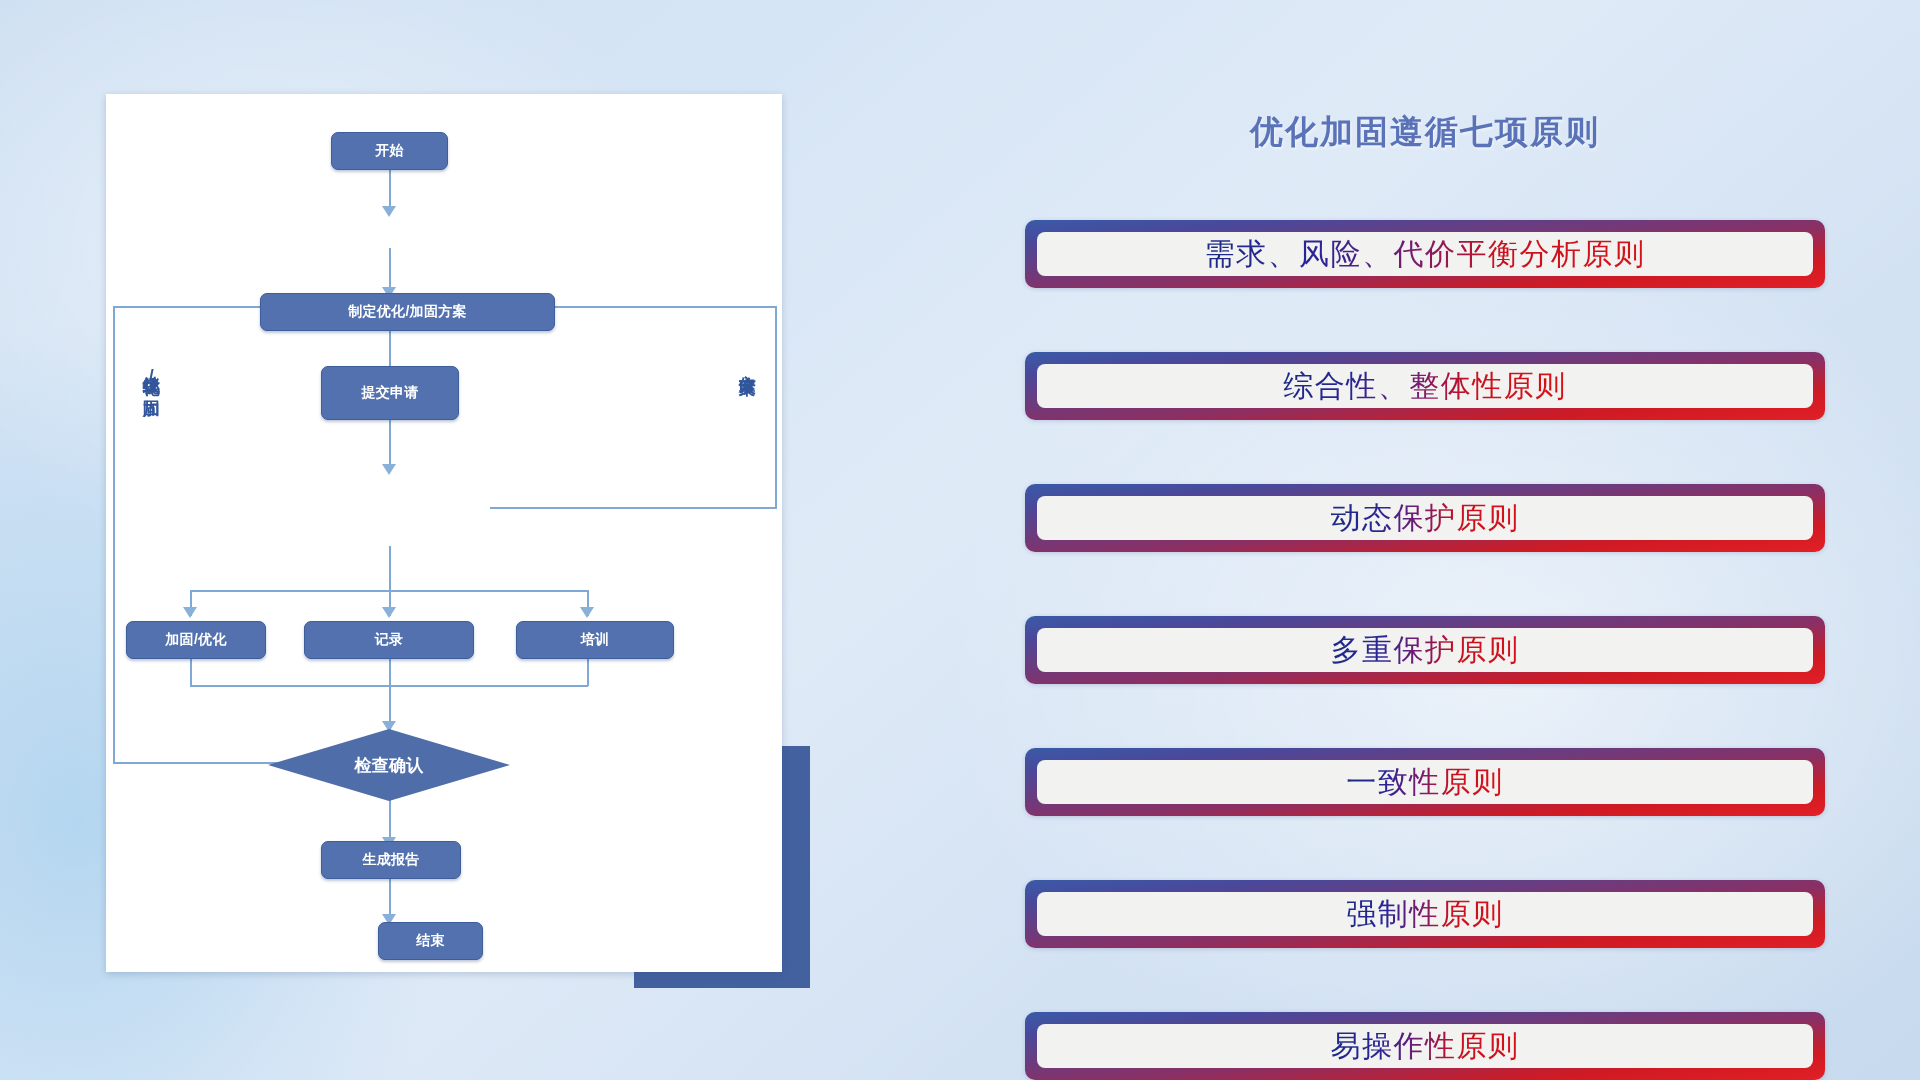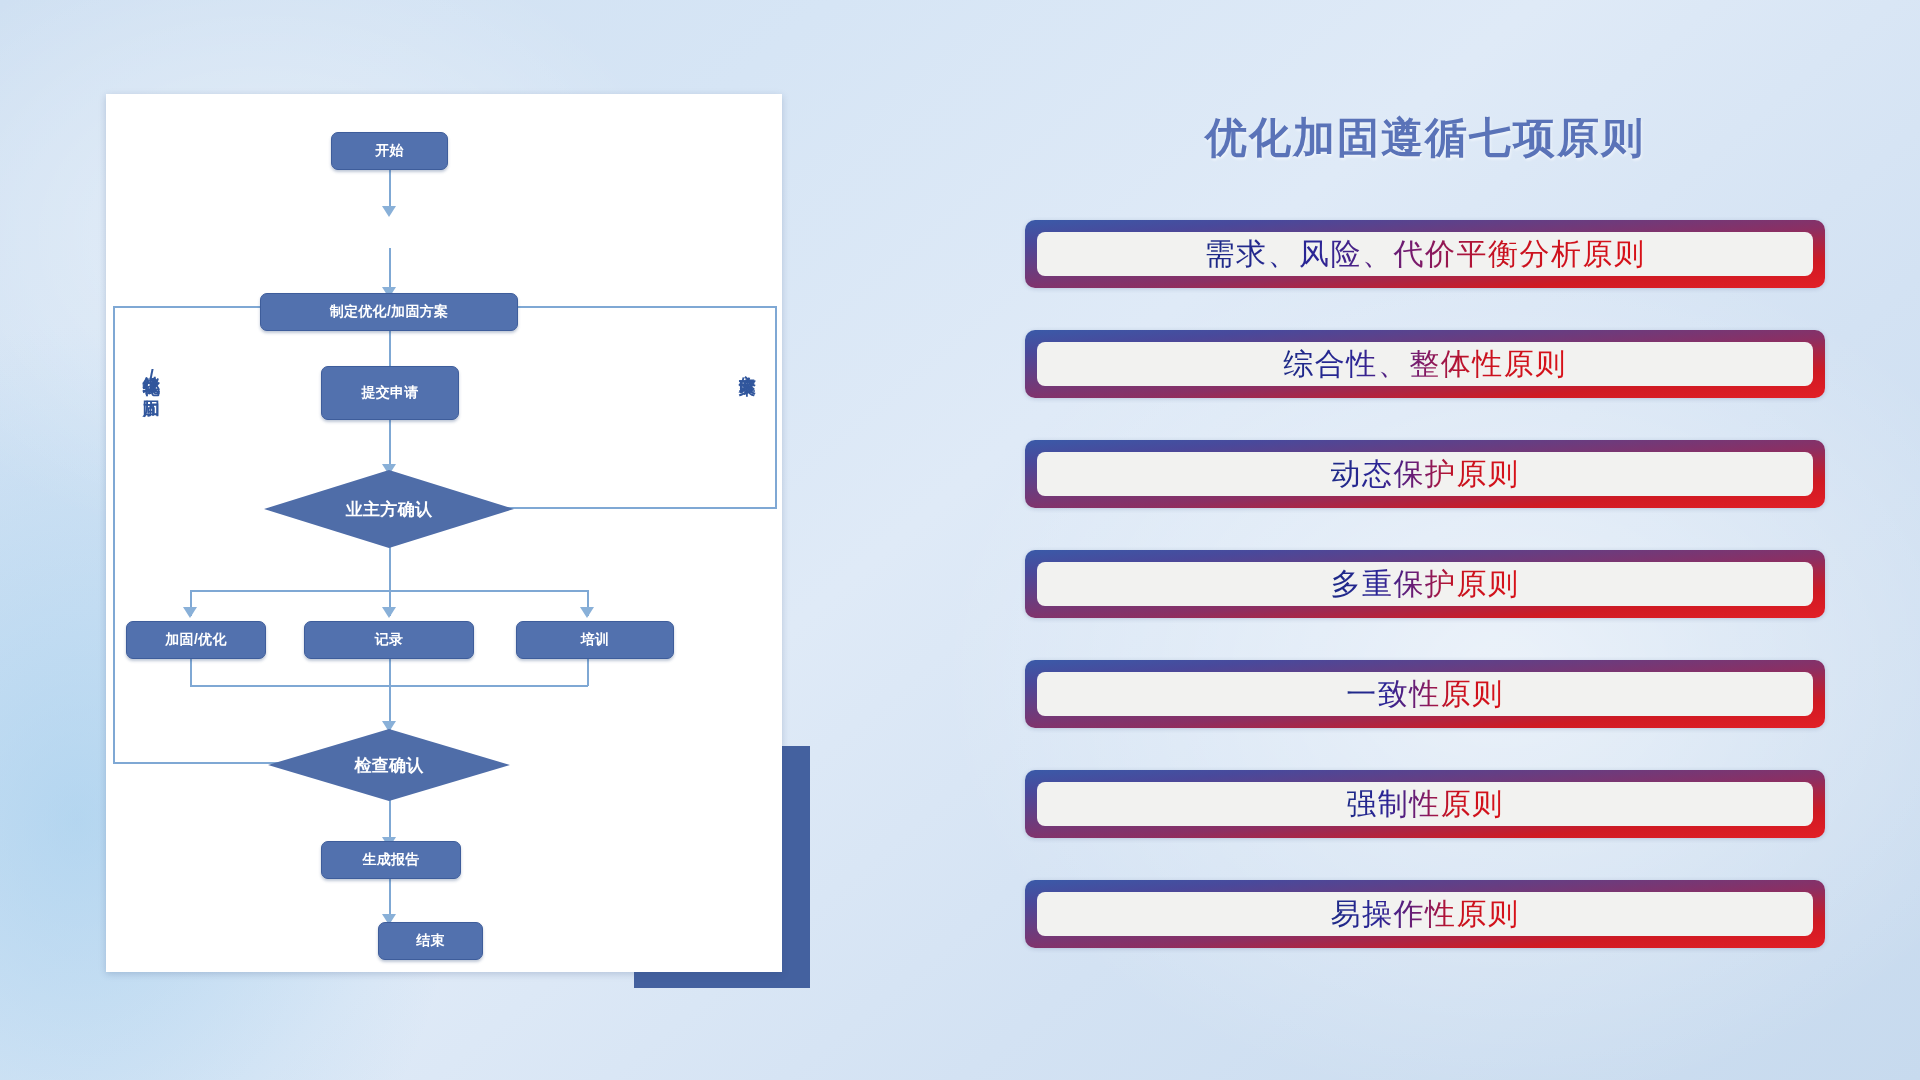--- a/index.html
+++ b/index.html
@@ -126,38 +126,38 @@
     top: 96px;
     width: 830px;
     height: 900px;
   }
 
   #principles-title {
     position: absolute;
     left: 0; top: 14px;
     width: 830px;
     text-align: center;
-    font-size: 42px;
+    font-size: 33px;
     font-weight: bold;
     color: #5a73b8;
     letter-spacing: 2px;
     text-shadow: 1px 2px 3px rgba(255,255,255,0.55);
   }
 
   #principle-list {
     position: absolute;
     left: 15px;
     top: 124px;
     width: 800px;
   }
 
   .pcard {
     position: relative;
     height: 68px;
-    margin-bottom: 42px;
+    margin-bottom: 64px;
     border-radius: 10px;
     padding: 12px;
     background: linear-gradient(175deg, #3a5aa8 0%, #49499b 16%, #8b2f63 56%, #cf1a23 80%, #e21f26 100%);
     box-shadow: 0 1px 4px rgba(60,80,130,0.22);
   }
 
   .pcard-inner {
     width: 100%;
     height: 100%;
     border-radius: 8px;
@@ -230,28 +230,24 @@
     <div class="ln lnv" style="left:669px; top:212px; height:202px;"></div>
     <div class="ln lnh" style="left:393px; top:212px; width:277px;"></div>
     <div class="arrow-l" style="left:384px; top:205px;"></div>
 
     <div class="vlabel" style="left:36px; top:268px;">继续优化/加固</div>
     <div class="vlabel" style="left:632px; top:268px;">方案修改</div>
 
     <div class="fbox" style="left:225px; top:38px; width:117px; height:38px;">开始</div>
 
 
-    <div class="fbox" style="left:154px; top:199px; width:258px; height:38px;">制定优化/加固方案</div>
+    <div class="fbox" style="left:154px; top:199px; width:295px; height:38px;">制定优化/加固方案</div>
 
     <div class="fbox" style="left:215px; top:272px; width:138px; height:54px;">提交申请</div>
 
-    <div class="fdia" style="left:158px; top:376px; width:250px; height:78px;">
-      <div class="dshape"></div>
-      <span class="dlabel">业主方确认</span>
-    </div>
 
     <div class="fbox" style="left:20px; top:527px; width:140px; height:38px;">加固/优化</div>
 
     <div class="fbox" style="left:198px; top:527px; width:170px; height:38px;">记录</div>
 
     <div class="fbox" style="left:410px; top:527px; width:158px; height:38px;">培训</div>
 
     <div class="fdia" style="left:162px; top:635px; width:242px; height:72px;">
       <div class="dshape"></div>
       <span class="dlabel">检查确认</span>

